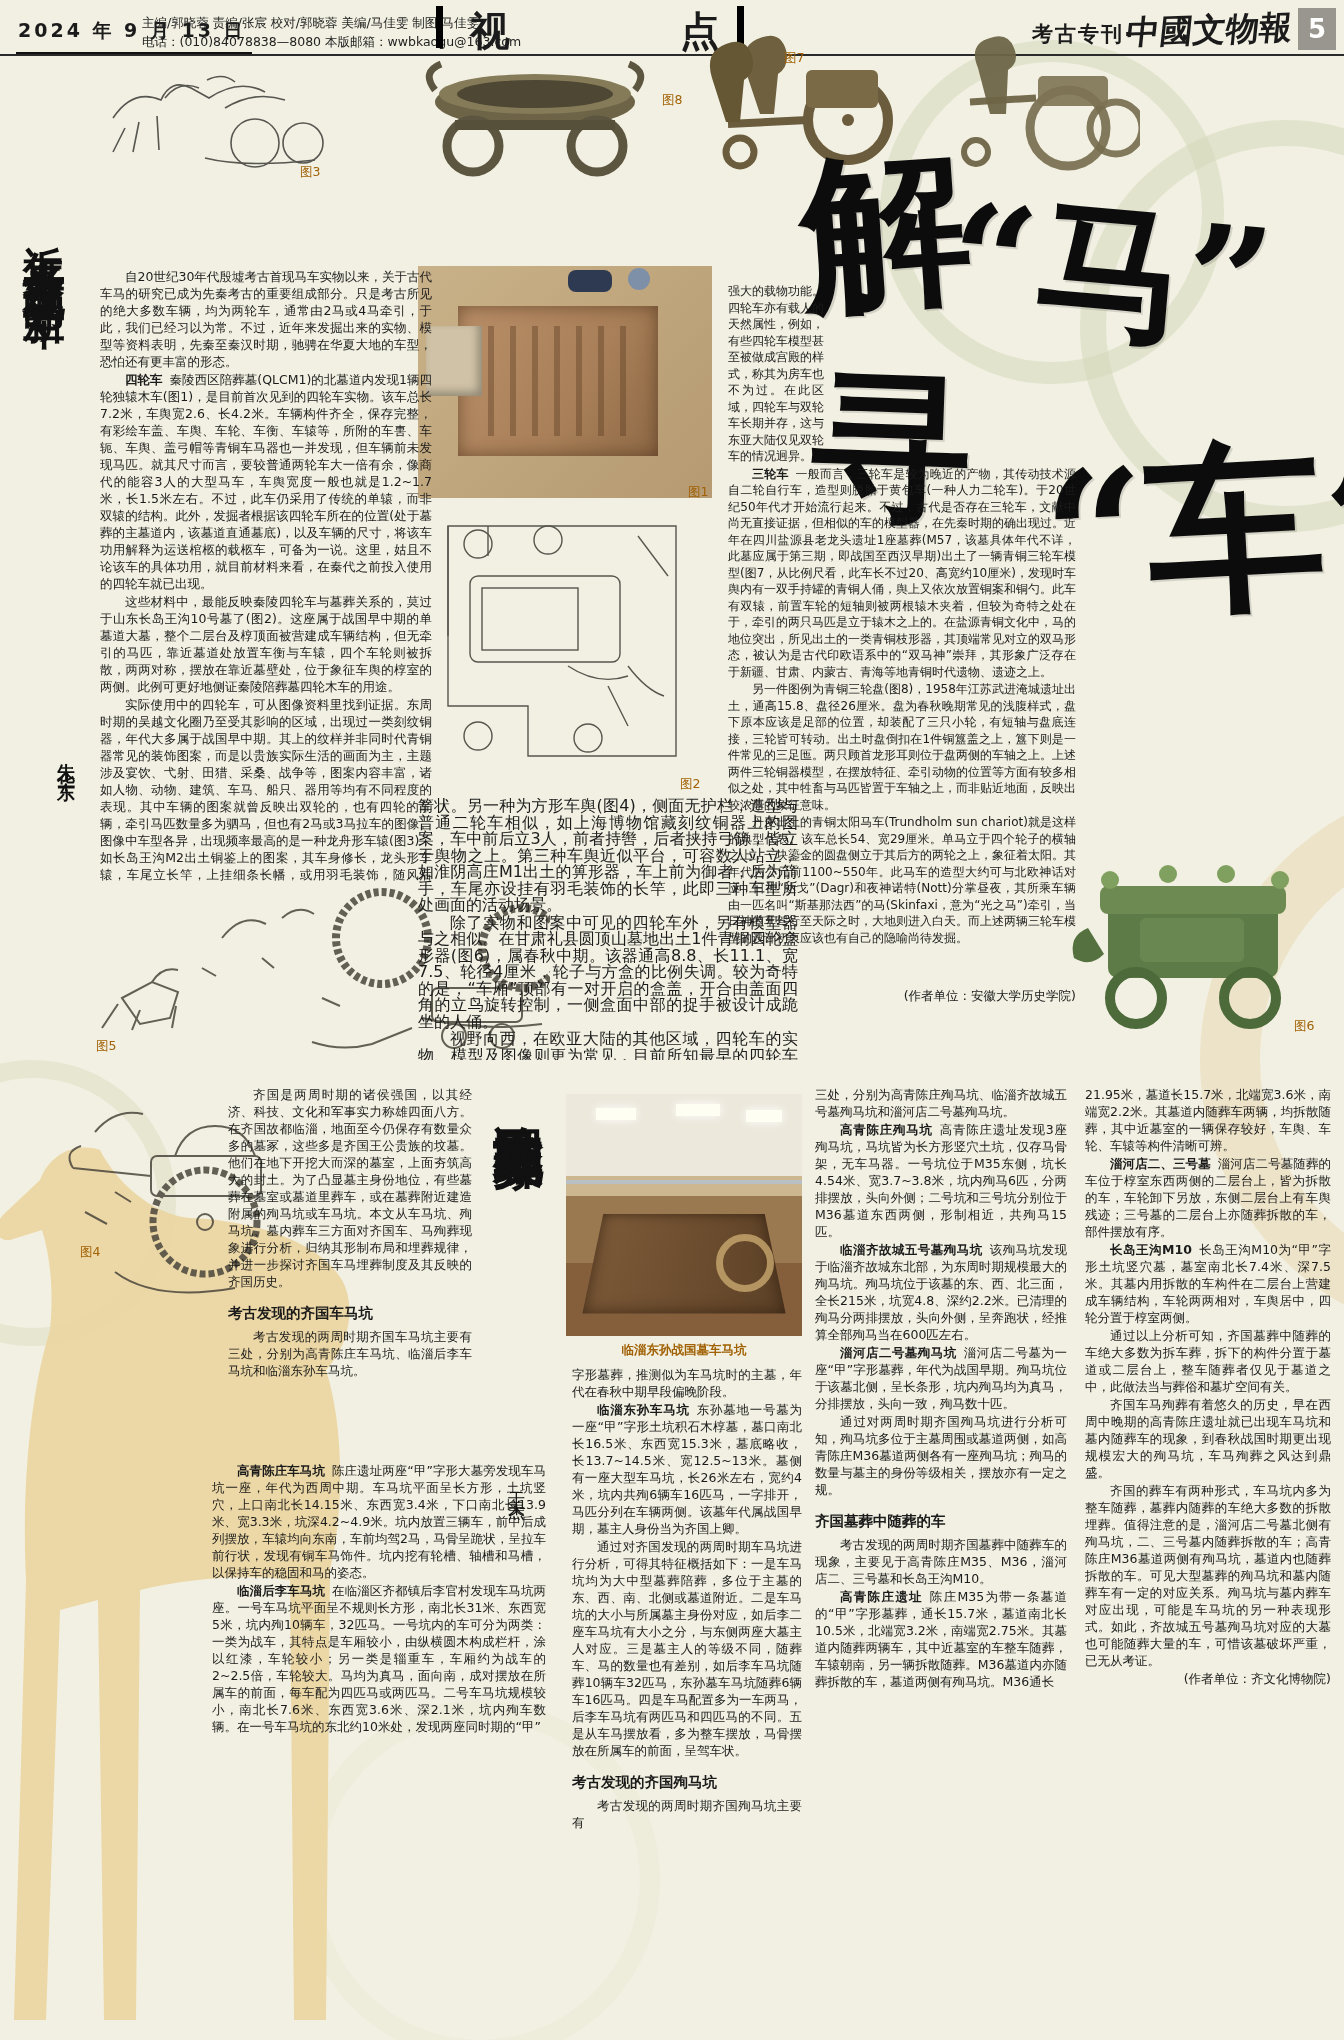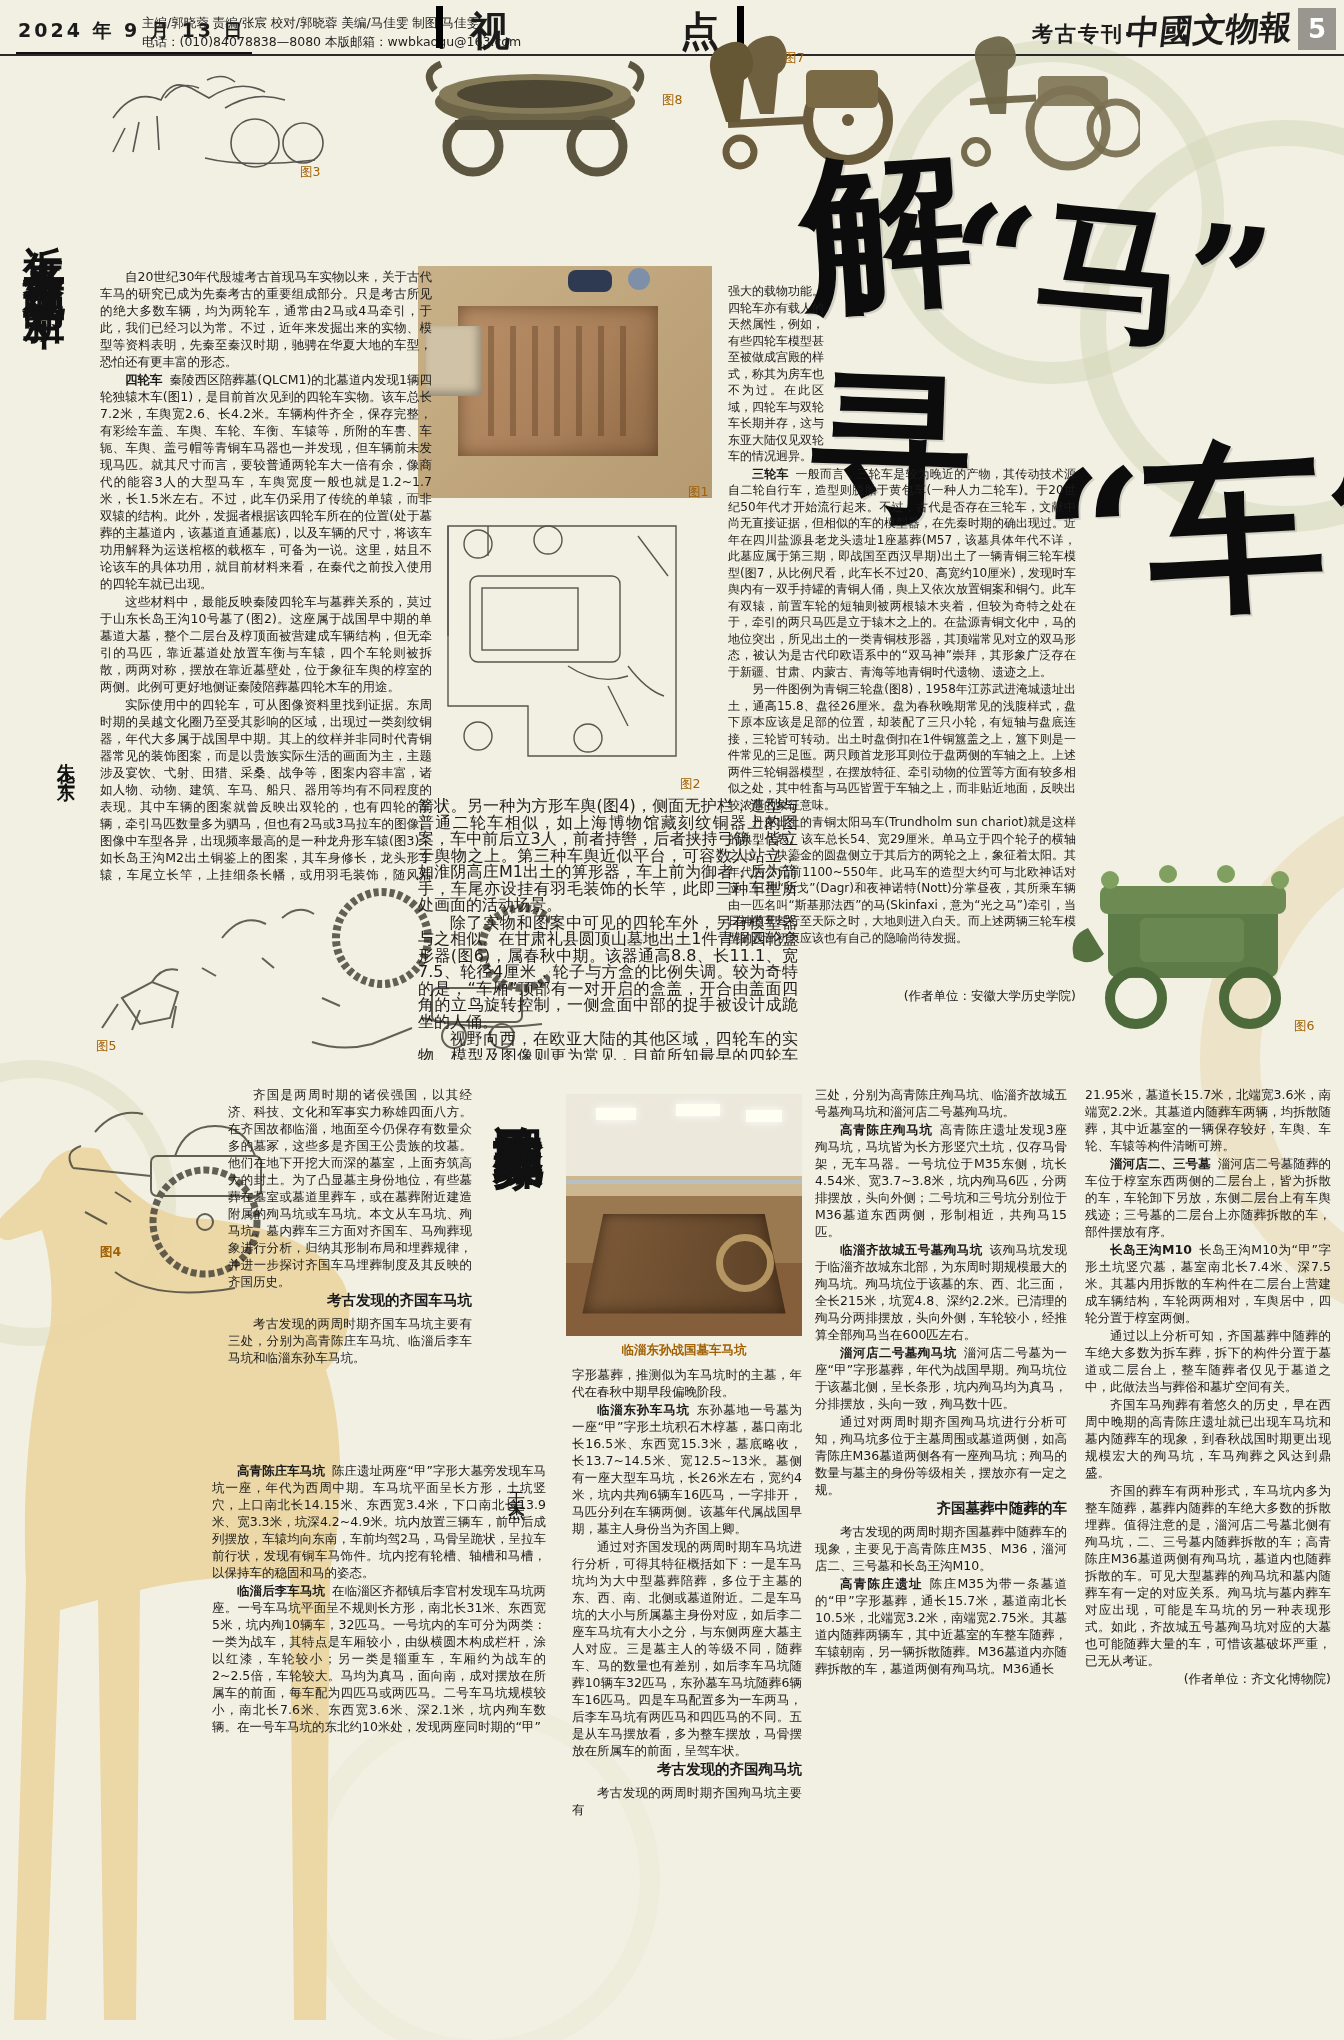--- a/index.html
+++ b/index.html
@@ -19,21 +19,21 @@
   .pagebox{right:8px;top:8px;width:38px;height:42px;background:#98968e;color:#fff;
         font-size:26px;font-weight:bold;display:flex;align-items:center;justify-content:center;}
   .hrule{left:0;top:54px;width:1344px;height:2px;background:#2a2a2a;}
   
   .ring{position:absolute;border-radius:50%;}
   
   .col{position:absolute;font-size:12.5px;line-height:17px;text-align:justify;overflow:hidden;}
   .para{margin:0 0 1px 0;text-indent:2em;}
   .noind{text-indent:0;}
   .plabel{font-weight:bold;padding-right:7px;}
-  .subhead{font-weight:bold;font-size:14.5px;margin:2px 0 6px 0;text-indent:0;text-align:right;}
+  .subhead{font-weight:bold;font-size:14.5px;margin:15px 0 6px 0;text-indent:0;text-align:left;}
   .attr{text-align:right;font-size:12.5px;}
   
   .vhead{writing-mode:vertical-rl;font-family:"DejaVu Serif","Liberation Serif",serif;
          font-weight:bold;color:#111;}
   .callig{position:absolute;font-family:"DejaVu Serif","Liberation Serif",serif;
           font-weight:bold;color:#0c0c0c;line-height:1;text-shadow:2px 2px 0 rgba(0,0,0,.12);}
   
   .photo{position:absolute;overflow:hidden;}
   .cap{position:absolute;font-size:12.5px;color:#a16207;}
   .drawing{position:absolute;}
@@ -162,21 +162,21 @@
     <g fill="none" stroke="#4a463c" stroke-width="2" opacity=".85">
       <circle cx="150" cy="150" r="52" stroke-width="7" stroke-dasharray="6 3"></circle>
       <circle cx="150" cy="150" r="8"></circle>
       <rect x="96" y="84" width="110" height="40" rx="6"></rect>
       <path d="M96,104 L18,96 M18,96 q-10,-16 8,-22"></path>
       <path d="M120,84 q10,-30 40,-30 q30,0 40,30"></path>
       <path d="M60,200 q40,30 120,16 M40,60 q20,-24 48,-18"></path>
       <path d="M30,140 l22,12 M60,120 l16,10"></path>
     </g>
   </svg>
-  <div class="cap" style="left:100px;top:1244px;font-weight:bold;">图4</div>
+  <div class="cap" style="left:80px;top:1244px;">图4</div>
 
   <div class="photo" style="left:1048px;top:828px;width:285px;height:215px;background:transparent;">
     <svg width="285" height="215" viewBox="0 0 285 215">
       <rect x="60" y="70" width="170" height="80" rx="10" fill="#5d7b46"></rect>
       <rect x="52" y="58" width="186" height="28" rx="8" fill="#6d8a52"></rect>
       <circle cx="88" cy="170" r="26" fill="none" stroke="#4c6a3a" stroke-width="10"></circle>
       <circle cx="202" cy="170" r="26" fill="none" stroke="#4c6a3a" stroke-width="10"></circle>
       <circle cx="62" cy="52" r="9" fill="#7fa05e"></circle>
         <circle cx="120" cy="46" r="9" fill="#7fa05e"></circle>
       <circle cx="178" cy="46" r="9" fill="#7fa05e"></circle>
@@ -237,21 +237,21 @@
     <p class="para noind">字形墓葬，推测似为车马坑时的主墓，年代在春秋中期早段偏晚阶段。</p>
     <p class="para"><b class="plabel">临淄东孙车马坑</b><span>东孙墓地一号墓为一座“甲”字形土坑积石木椁墓，墓口南北长16.5米、东西宽15.3米，墓底略收，长13.7~14.5米、宽12.5~13米。墓侧有一座大型车马坑，长26米左右，宽约4米，坑内共殉6辆车16匹马，一字排开，马匹分列在车辆两侧。该墓年代属战国早期，墓主人身份当为齐国上卿。</span></p>
     <p class="para">通过对齐国发现的两周时期车马坑进行分析，可得其特征概括如下：一是车马坑均为大中型墓葬陪葬，多位于主墓的东、西、南、北侧或墓道附近。二是车马坑的大小与所属墓主身份对应，如后李二座车马坑有大小之分，与东侧两座大墓主人对应。三是墓主人的等级不同，随葬车、马的数量也有差别，如后李车马坑随葬10辆车32匹马，东孙墓车马坑随葬6辆车16匹马。四是车马配置多为一车两马，后李车马坑有两匹马和四匹马的不同。五是从车马摆放看，多为整车摆放，马骨摆放在所属车的前面，呈驾车状。</p>
     <p class="subhead">考古发现的齐国殉马坑</p>
     <p class="para">考古发现的两周时期齐国殉马坑主要有</p>
   </div>
 
   <div class="col" style="left:815px;top:1086px;width:252px;height:908px;">
     <p class="para noind">三处，分别为高青陈庄殉马坑、临淄齐故城五号墓殉马坑和淄河店二号墓殉马坑。</p>
     <p class="para"><b class="plabel">高青陈庄殉马坑</b><span>高青陈庄遗址发现3座殉马坑，马坑皆为长方形竖穴土坑，仅存马骨架，无车马器。一号坑位于M35东侧，坑长4.54米、宽3.7~3.8米，坑内殉马6匹，分两排摆放，头向外侧；二号坑和三号坑分别位于M36墓道东西两侧，形制相近，共殉马15匹。</span></p>
-    <p class="para"><b class="plabel">临淄齐故城五号墓殉马坑</b><span>该殉马坑发现于临淄齐故城东北部，为东周时期规模最大的殉马坑。殉马坑位于该墓的东、西、北三面，全长215米，坑宽4.8、深约2.2米。已清理的殉马分两排摆放，头向外侧，车轮较小，经推算全部殉马当在600匹左右。</span></p>
+    <p class="para"><b class="plabel">临淄齐故城五号墓殉马坑</b><span>该殉马坑发现于临淄齐故城东北部，为东周时期规模最大的殉马坑。殉马坑位于该墓的东、西、北三面，全长215米，坑宽4.8、深约2.2米。已清理的殉马分两排摆放，头向外侧，呈奔跑状，经推算全部殉马当在600匹左右。</span></p>
     <p class="para"><b class="plabel">淄河店二号墓殉马坑</b><span>淄河店二号墓为一座“甲”字形墓葬，年代为战国早期。殉马坑位于该墓北侧，呈长条形，坑内殉马均为真马，分排摆放，头向一致，殉马数十匹。</span></p>
     <p class="para">通过对两周时期齐国殉马坑进行分析可知，殉马坑多位于主墓周围或墓道两侧，如高青陈庄M36墓道两侧各有一座殉马坑；殉马的数量与墓主的身份等级相关，摆放亦有一定之规。</p>
     <p class="subhead">齐国墓葬中随葬的车</p>
     <p class="para">考古发现的两周时期齐国墓葬中随葬车的现象，主要见于高青陈庄M35、M36，淄河店二、三号墓和长岛王沟M10。</p>
     <p class="para"><b class="plabel">高青陈庄遗址</b><span>陈庄M35为带一条墓道的“甲”字形墓葬，通长15.7米，墓道南北长10.5米，北端宽3.2米，南端宽2.75米。其墓道内随葬两辆车，其中近墓室的车整车随葬，车辕朝南，另一辆拆散随葬。M36墓道内亦随葬拆散的车，墓道两侧有殉马坑。M36通长</span></p>
   </div>
 
   <div class="col" style="left:1085px;top:1086px;width:246px;height:908px;">
     <p class="para noind">21.95米，墓道长15.7米，北端宽3.6米，南端宽2.2米。其墓道内随葬车两辆，均拆散随葬，其中近墓室的一辆保存较好，车舆、车轮、车辕等构件清晰可辨。</p>
     <p class="para"><b class="plabel">淄河店二、三号墓</b><span>淄河店二号墓随葬的车位于椁室东西两侧的二层台上，皆为拆散的车，车轮卸下另放，东侧二层台上有车舆残迹；三号墓的二层台上亦随葬拆散的车，部件摆放有序。</span></p>

